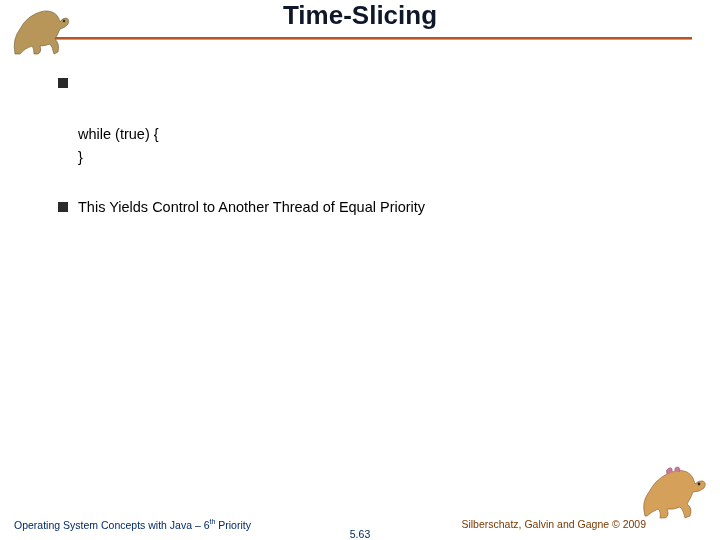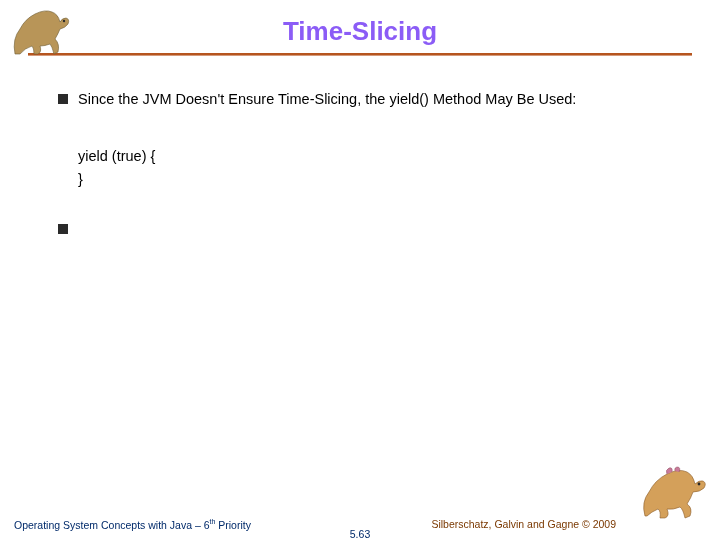--- a/index.html
+++ b/index.html
@@ -27,22 +27,21 @@
     position: absolute;
     bottom: 18px;
     right: 8px;
     width: 75px;
     height: 58px;
   }
   .title {
     text-align: center;
     font-size: 26px;
     font-weight: bold;
-    color: #8b5cf6;
-    padding-top: 16px;
+    color: #0f172a;
     padding-bottom: 6px;
   }
   .title-rule {
     margin: 0 28px 0 28px;
     height: 3px;
     background: linear-gradient(to bottom, #b6551f 0%, #b6551f 60%, rgba(182,85,31,0.3) 100%);
   }
   .content {
     padding: 34px 50px 0 58px;
   }
@@ -99,21 +98,21 @@
   .footer-center {
     color: #012a6a;
     position: absolute;
     left: 50%;
     transform: translateX(-50%);
     bottom: 0;
     font-size: 10.5px;
   }
   .footer-right {
     color: #7a3800;
-    margin-right: 90px;
+    margin-right: 60px;
   }
   .sup { font-size: 7px; vertical-align: super; }
 </style>
 </head>
 <body>
 
 <div class="slide">
 
   <div class="dino-left">
     <svg viewBox="0 0 70 55" width="70" height="55">
@@ -122,30 +121,30 @@
     </svg>
   </div>
 
   <h1 class="title">Time-Slicing</h1>
   <div class="title-rule"></div>
 
   <div class="content">
 
     <div class="bullet-row">
       <div class="bullet-sq"></div>
-      <div class="bullet-text">Since the JVM Doesn't Ensure Time-Slicing, the yield() Method May Be Used:</div>
     </div>
 
     <div class="code-block">
-      <div>yield (true) {</div>
+      <div>while (true) {</div>
       <div class="close-brace">}</div>
     </div>
 
     <div class="bullet-row second-bullet">
       <div class="bullet-sq"></div>
+      <div class="bullet-text">This Yields Control to Another Thread of Equal Priority</div>
     </div>
 
   </div>
 
   <div class="footer">
     <div class="footer-left">
       <span>Operating System Concepts with Java – 6</span><span class="sup">th</span><span> Priority</span>
     </div>
     <div class="footer-right">Silberschatz, Galvin and Gagne © 2009</div>
   </div>

